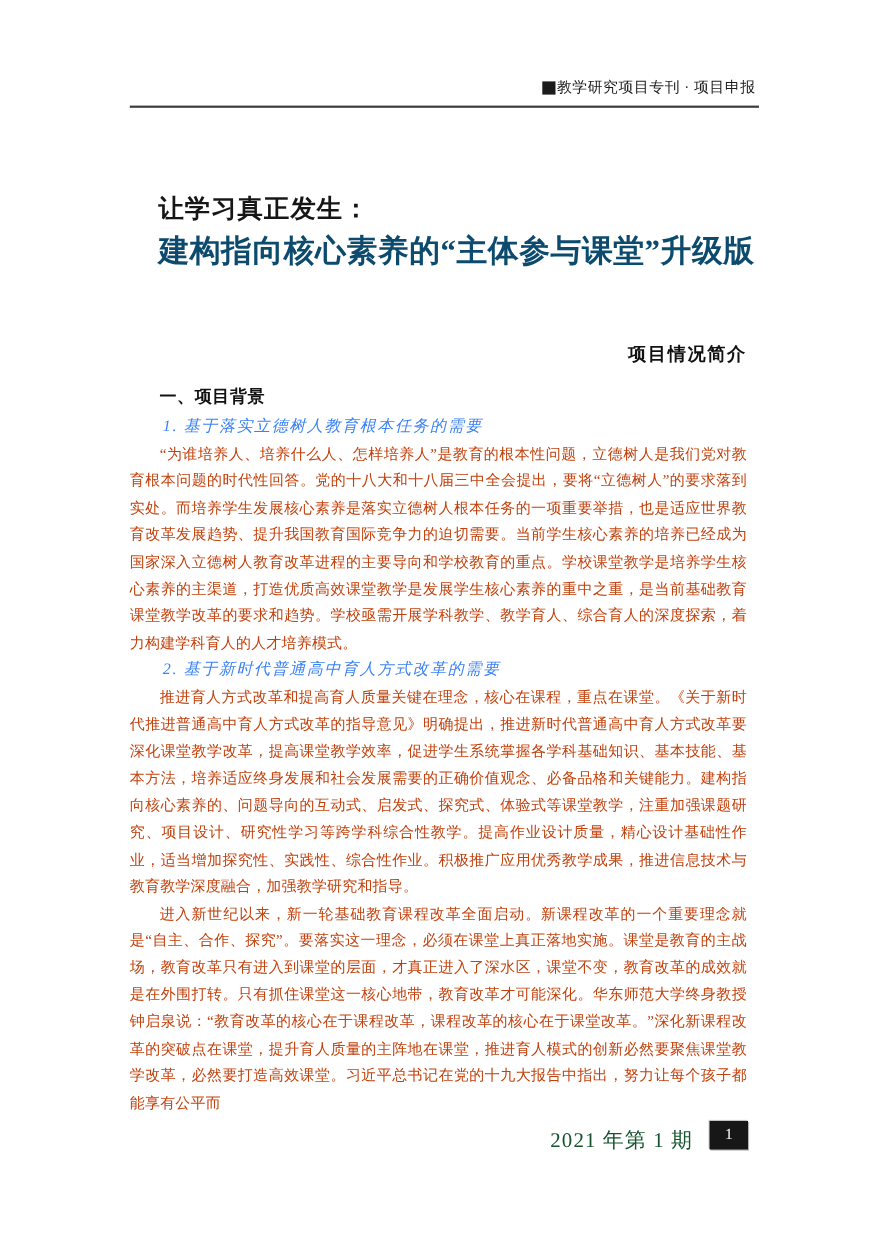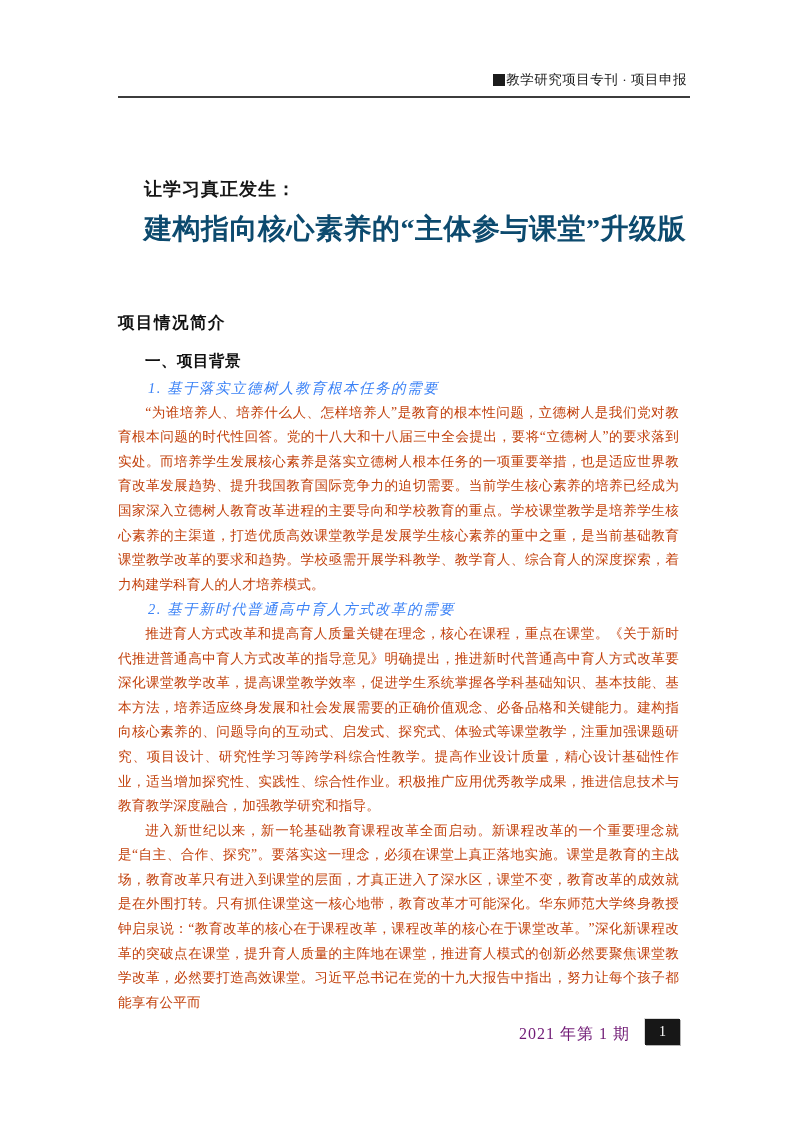--- a/index.html
+++ b/index.html
@@ -24,33 +24,33 @@
     background:#1b1b1b;flex:0 0 auto;
   }
   .header-rule{
     position:absolute;left:118px;top:96px;
     width:572px;height:2px;background:#3c3c3c;
   }
   
   .title-block{position:absolute;left:144px;top:176px;width:540px;}
   .title-sub{
     font-family:"Liberation Sans","DejaVu Sans",sans-serif;
-    font-weight:600;font-size:18px;line-height:27px;
+    font-weight:600;font-size:23px;line-height:27px;
     letter-spacing:1px;color:#161616;
   }
   .title-main{
     margin-top:7px;
     font-weight:bold;font-size:28px;line-height:38px;
     letter-spacing:0.5px;color:#0c4a6e;
     white-space:nowrap;
   }
   
   .article{position:absolute;left:118px;top:309px;width:561px;}
   .intro-heading{
-    text-align:left;
+    text-align:right;
     font-family:"Liberation Sans","DejaVu Sans",sans-serif;
     font-weight:bold;font-size:16.5px;line-height:26px;
     letter-spacing:1.5px;color:#111;
     margin:0 0 13px 0;
   }
   .section-heading{
     font-family:"Liberation Sans","DejaVu Sans",sans-serif;
     font-weight:bold;font-size:15.5px;line-height:26px;
     letter-spacing:0.5px;color:#111;
     text-indent:27px;margin:0 0 2px 0;
@@ -63,21 +63,21 @@
   }
   .body-para{
     font-size:13.6px;line-height:24.6px;
     text-align:justify;text-justify:inter-ideograph;
     text-indent:2em;margin:0;color:#c2410c;
     letter-spacing:0.2px;
   }
   
   .footer-issue{
     position:absolute;top:1024px;right:163px;
-    font-size:16px;letter-spacing:1px;color:#701a75;
+    font-size:19px;letter-spacing:1px;color:#14532d;
   }
   .footer-pagebox{
     position:absolute;left:645px;top:1019px;
     width:35px;height:26px;
     background:#171717;color:#ffffff;
     display:flex;align-items:center;justify-content:center;
     font-size:14px;
     box-shadow:1px 1px 0 #b5b5b5, -1px -1px 0 #d9d9d9;
   }
 </style>

